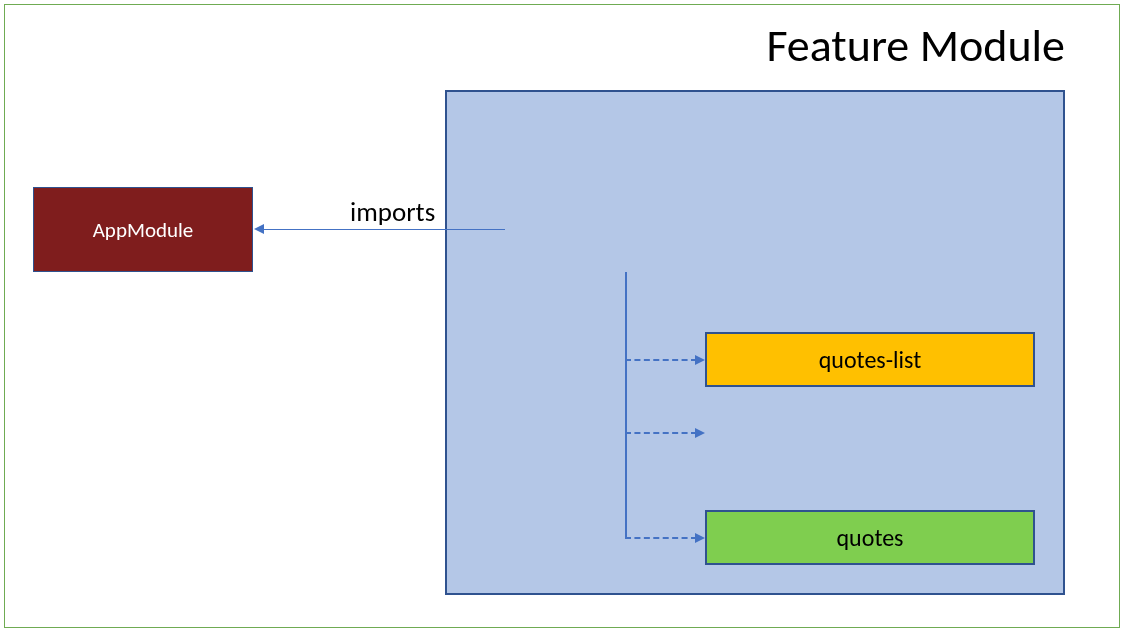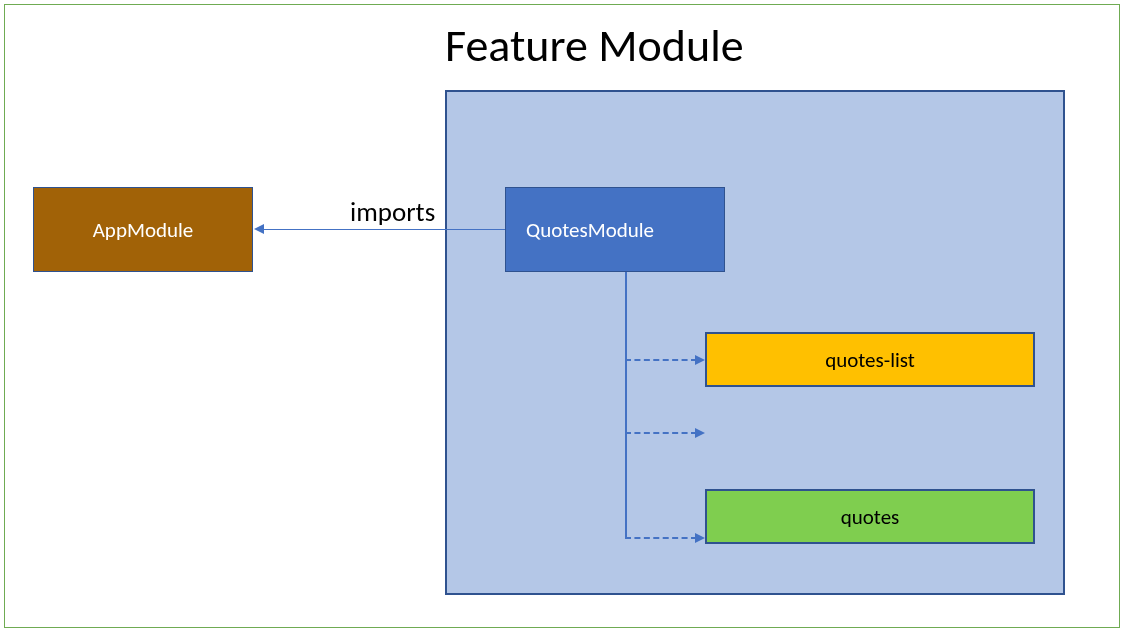--- a/index.html
+++ b/index.html
@@ -20,41 +20,41 @@
       left: 4px;
       width: 1116px;
       height: 624px;
       border: 1px solid #6fab52;
     }
     .title {
       position: absolute;
       top: 12px;
       left: 440px;
       width: 620px;
-      text-align: left;
+      text-align: right;
       font-size: 46px;
       font-weight: 400;
       color: #000;
     }
     .feature-module-container {
       position: absolute;
       top: 85px;
       left: 440px;
       width: 620px;
       height: 505px;
       background: #b4c7e7;
       border: 2px solid #2f528f;
     }
     .app-module-box {
       position: absolute;
       top: 182px;
       left: 28px;
       width: 220px;
       height: 85px;
-      background: #a16207;
+      background: #7f1d1d;
       border: 1px solid #2f528f;
       color: white;
       display: flex;
       align-items: center;
       justify-content: center;
       font-size: 21px;
     }
     .quotes-module-box {
       position: absolute;
       top: 182px;
@@ -95,39 +95,39 @@
       border-right: 10px solid #4472c4;
     }
     .sub-box {
       position: absolute;
       width: 330px;
       height: 55px;
       border: 2px solid #2f528f;
       display: flex;
       align-items: center;
       justify-content: center;
-      font-size: 21px;
+      font-size: 24px;
       color: #000;
     }
     .sub-box.yellow {
       background: #ffc000;
     }
     .sub-box.green {
       background: #7fce4f;
     }
     .quotes-list-box {
       top: 327px;
       left: 700px;
     }
     .quotes-create-box {
       top: 400px;
       left: 700px;
     }
     .quotes-box {
-      top: 484px;
+      top: 505px;
       left: 700px;
     }
     .vertical-line {
       position: absolute;
       top: 267px;
       left: 620px;
       width: 1.5px;
       height: 265px;
       background: #4472c4;
     }
@@ -183,23 +183,20 @@
 
   <div class="app-module-box">
     <span>AppModule</span>
   </div>
 
   <div class="imports-label">imports</div>
 
   <div class="arrow-line"></div>
   <div class="arrow-head"></div>
 
-  <div class="quotes-module-box">
-    <span>QuotesModule</span>
-  </div>
 
   <div class="vertical-line"></div>
 
   <div class="dashed-arrow arrow1"></div>
   <div class="dashed-arrow-head head1"></div>
 
   <div class="dashed-arrow arrow2"></div>
   <div class="dashed-arrow-head head2"></div>
 
   <div class="dashed-arrow arrow3"></div>

